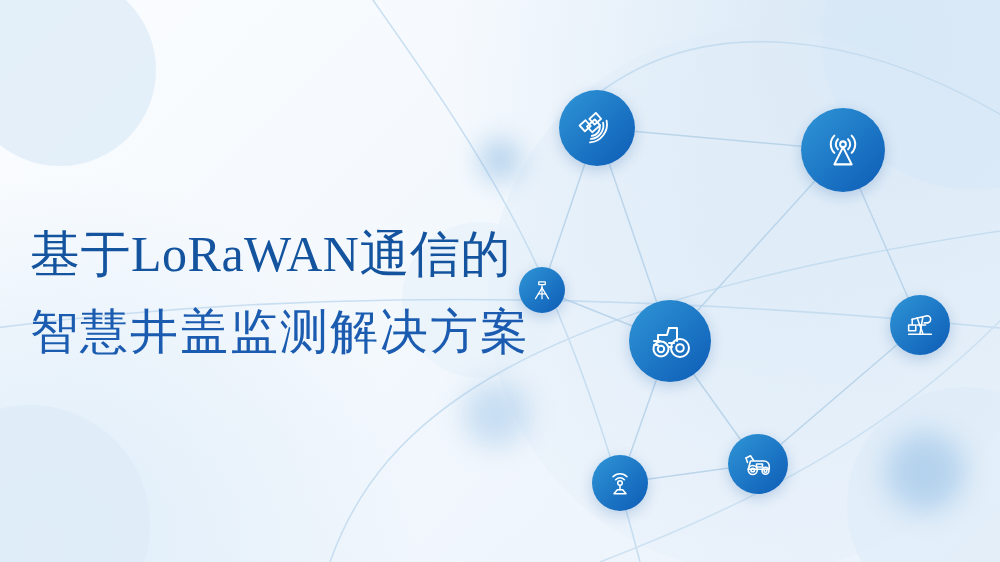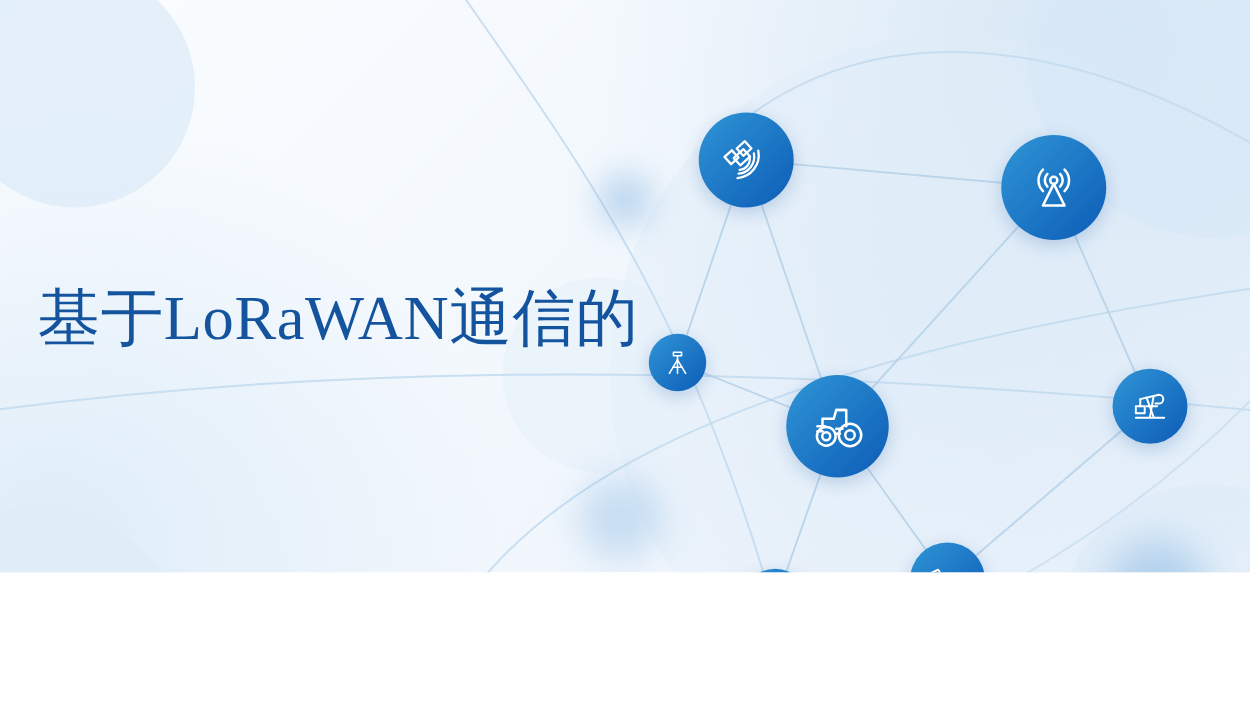--- a/index.html
+++ b/index.html
@@ -1,17 +1,17 @@
 <!DOCTYPE html>
 <html><head>
 <meta charset="utf-8">
 <style>
   html,body{margin:0;padding:0;background:#fff;}
   #slide{
-    position:relative;width:1000px;height:458px;overflow:hidden;
+    position:relative;width:1000px;height:562px;overflow:hidden;
     background:
       radial-gradient(circle at 88% 8%, rgba(206,226,243,0.75) 0%, rgba(206,226,243,0) 42%),
       radial-gradient(circle at 4% 96%, rgba(214,232,247,0.75) 0%, rgba(214,232,247,0) 34%),
       linear-gradient(135deg,#fbfdff 0%,#f3f8fd 45%,#eaf2fb 100%);
     font-family:"Liberation Sans",sans-serif;
   }
   #bg-svg{position:absolute;inset:0;width:1000px;height:562px;}
   .blurdot{position:absolute;border-radius:50%;filter:blur(14px);}
   .title-block{position:absolute;left:30px;top:226px;width:540px;}
   .title-line1{
@@ -173,15 +173,16 @@
         <circle cx="17" cy="32" r="2.4"></circle>
         <circle cx="34" cy="33" r="4.6"></circle>
         <circle cx="34" cy="33" r="1.9"></circle>
         <path d="M22 24 h8 v4 h-8 Z"></path>
       </svg>
     </span>
   </div>
 
   <div class="title-block">
     <div class="title-line1">基于LoRaWAN通信的</div>
+    <div class="title-line2">智慧井盖监测解决方案</div>
   </div>
 
 </div>
 
 </body></html>

